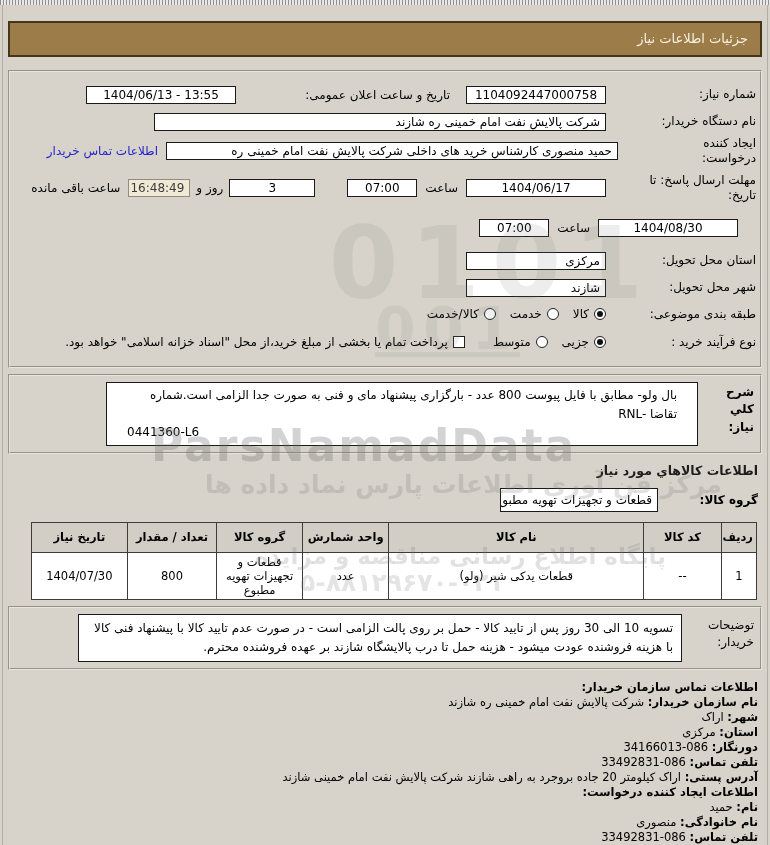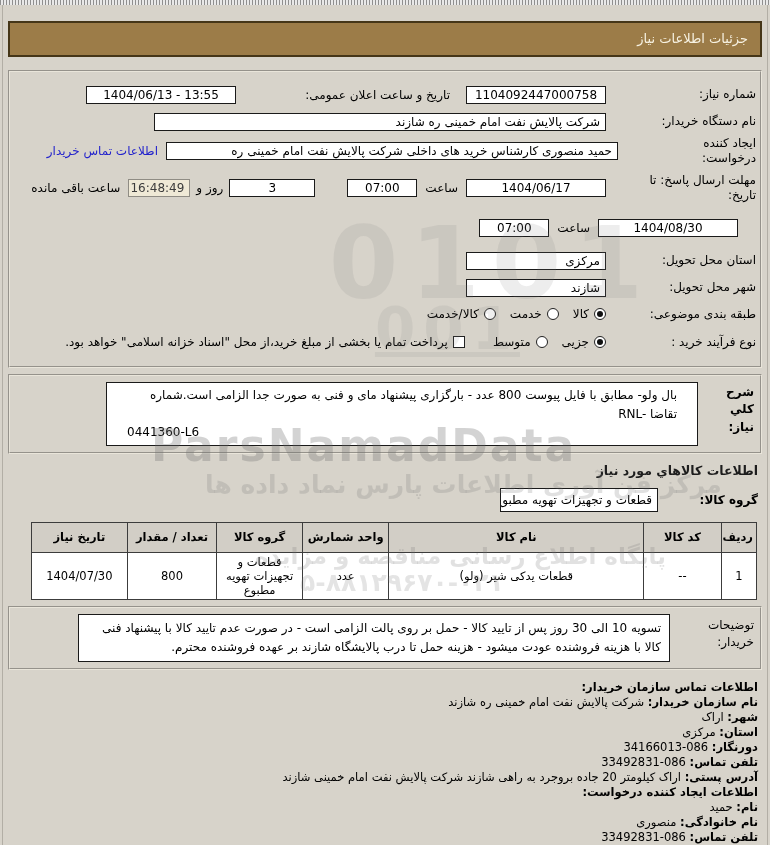--- a/index.html
+++ b/index.html
@@ -51,21 +51,21 @@
 
   table.goods { border-collapse:collapse; margin:10px 13px 0 0; width:726px; table-layout:fixed; background:#fff; position:relative; z-index:1; }
   table.goods th, table.goods td { border:1px solid #3c3c3c; text-align:center; padding:2px 3px; font-size:11.5px; overflow:hidden; }
   table.goods th { background:#d2cec6; font-weight:bold; height:30px; }
   table.goods td { height:45px; background:#fff; }
   col.c-row{width:35px} col.c-code{width:77px} col.c-name{width:253px}
   col.c-unit{width:86px} col.c-grp{width:85px} col.c-qty{width:89px} col.c-date{width:95px}
 
   .remarkspanel { margin:6px 8px 0; border:2px groove #e9e5da; padding:6px 6px 6px 6px; display:flex; align-items:flex-start; position:relative; z-index:1; }
   .remlabel { width:62px; flex:none; font-weight:normal; line-height:1.45; padding-top:3px; }
-  .rembox { background:#fff; border:1px solid #1a1a1a; margin-right:22px; margin-left:62px; width:618px; min-height:44px; padding:4px 8px; line-height:1.6; text-align:right; }
+  .rembox { background:#fff; border:1px solid #1a1a1a; margin-right:10px; margin-left:62px; width:618px; min-height:44px; padding:4px 8px; line-height:1.6; text-align:right; }
 
   .contact { margin:10px 12px 0; text-align:right; line-height:15px; font-size:11.5px; }
   .contact .line { margin:0; }
   .contact b { font-weight:bold; }
   .sect-title { font-weight:bold; }
 
   .wm { position:absolute; pointer-events:none; white-space:nowrap; z-index:4; }
   .wm-digits { top:205px; right:115px; font-size:100px; font-weight:bold; color:rgba(125,125,125,0.14); letter-spacing:12px; direction:ltr; }
   .wm-digits2 { top:295px; right:250px; font-size:58px; font-weight:bold; color:rgba(125,125,125,0.12); letter-spacing:8px; direction:ltr;text-decoration:underline; }
   .wm-brand { top:420px; left:151px; font-size:44px; font-weight:bold; color:rgba(110,110,110,0.30); letter-spacing:2px; direction:ltr; }

